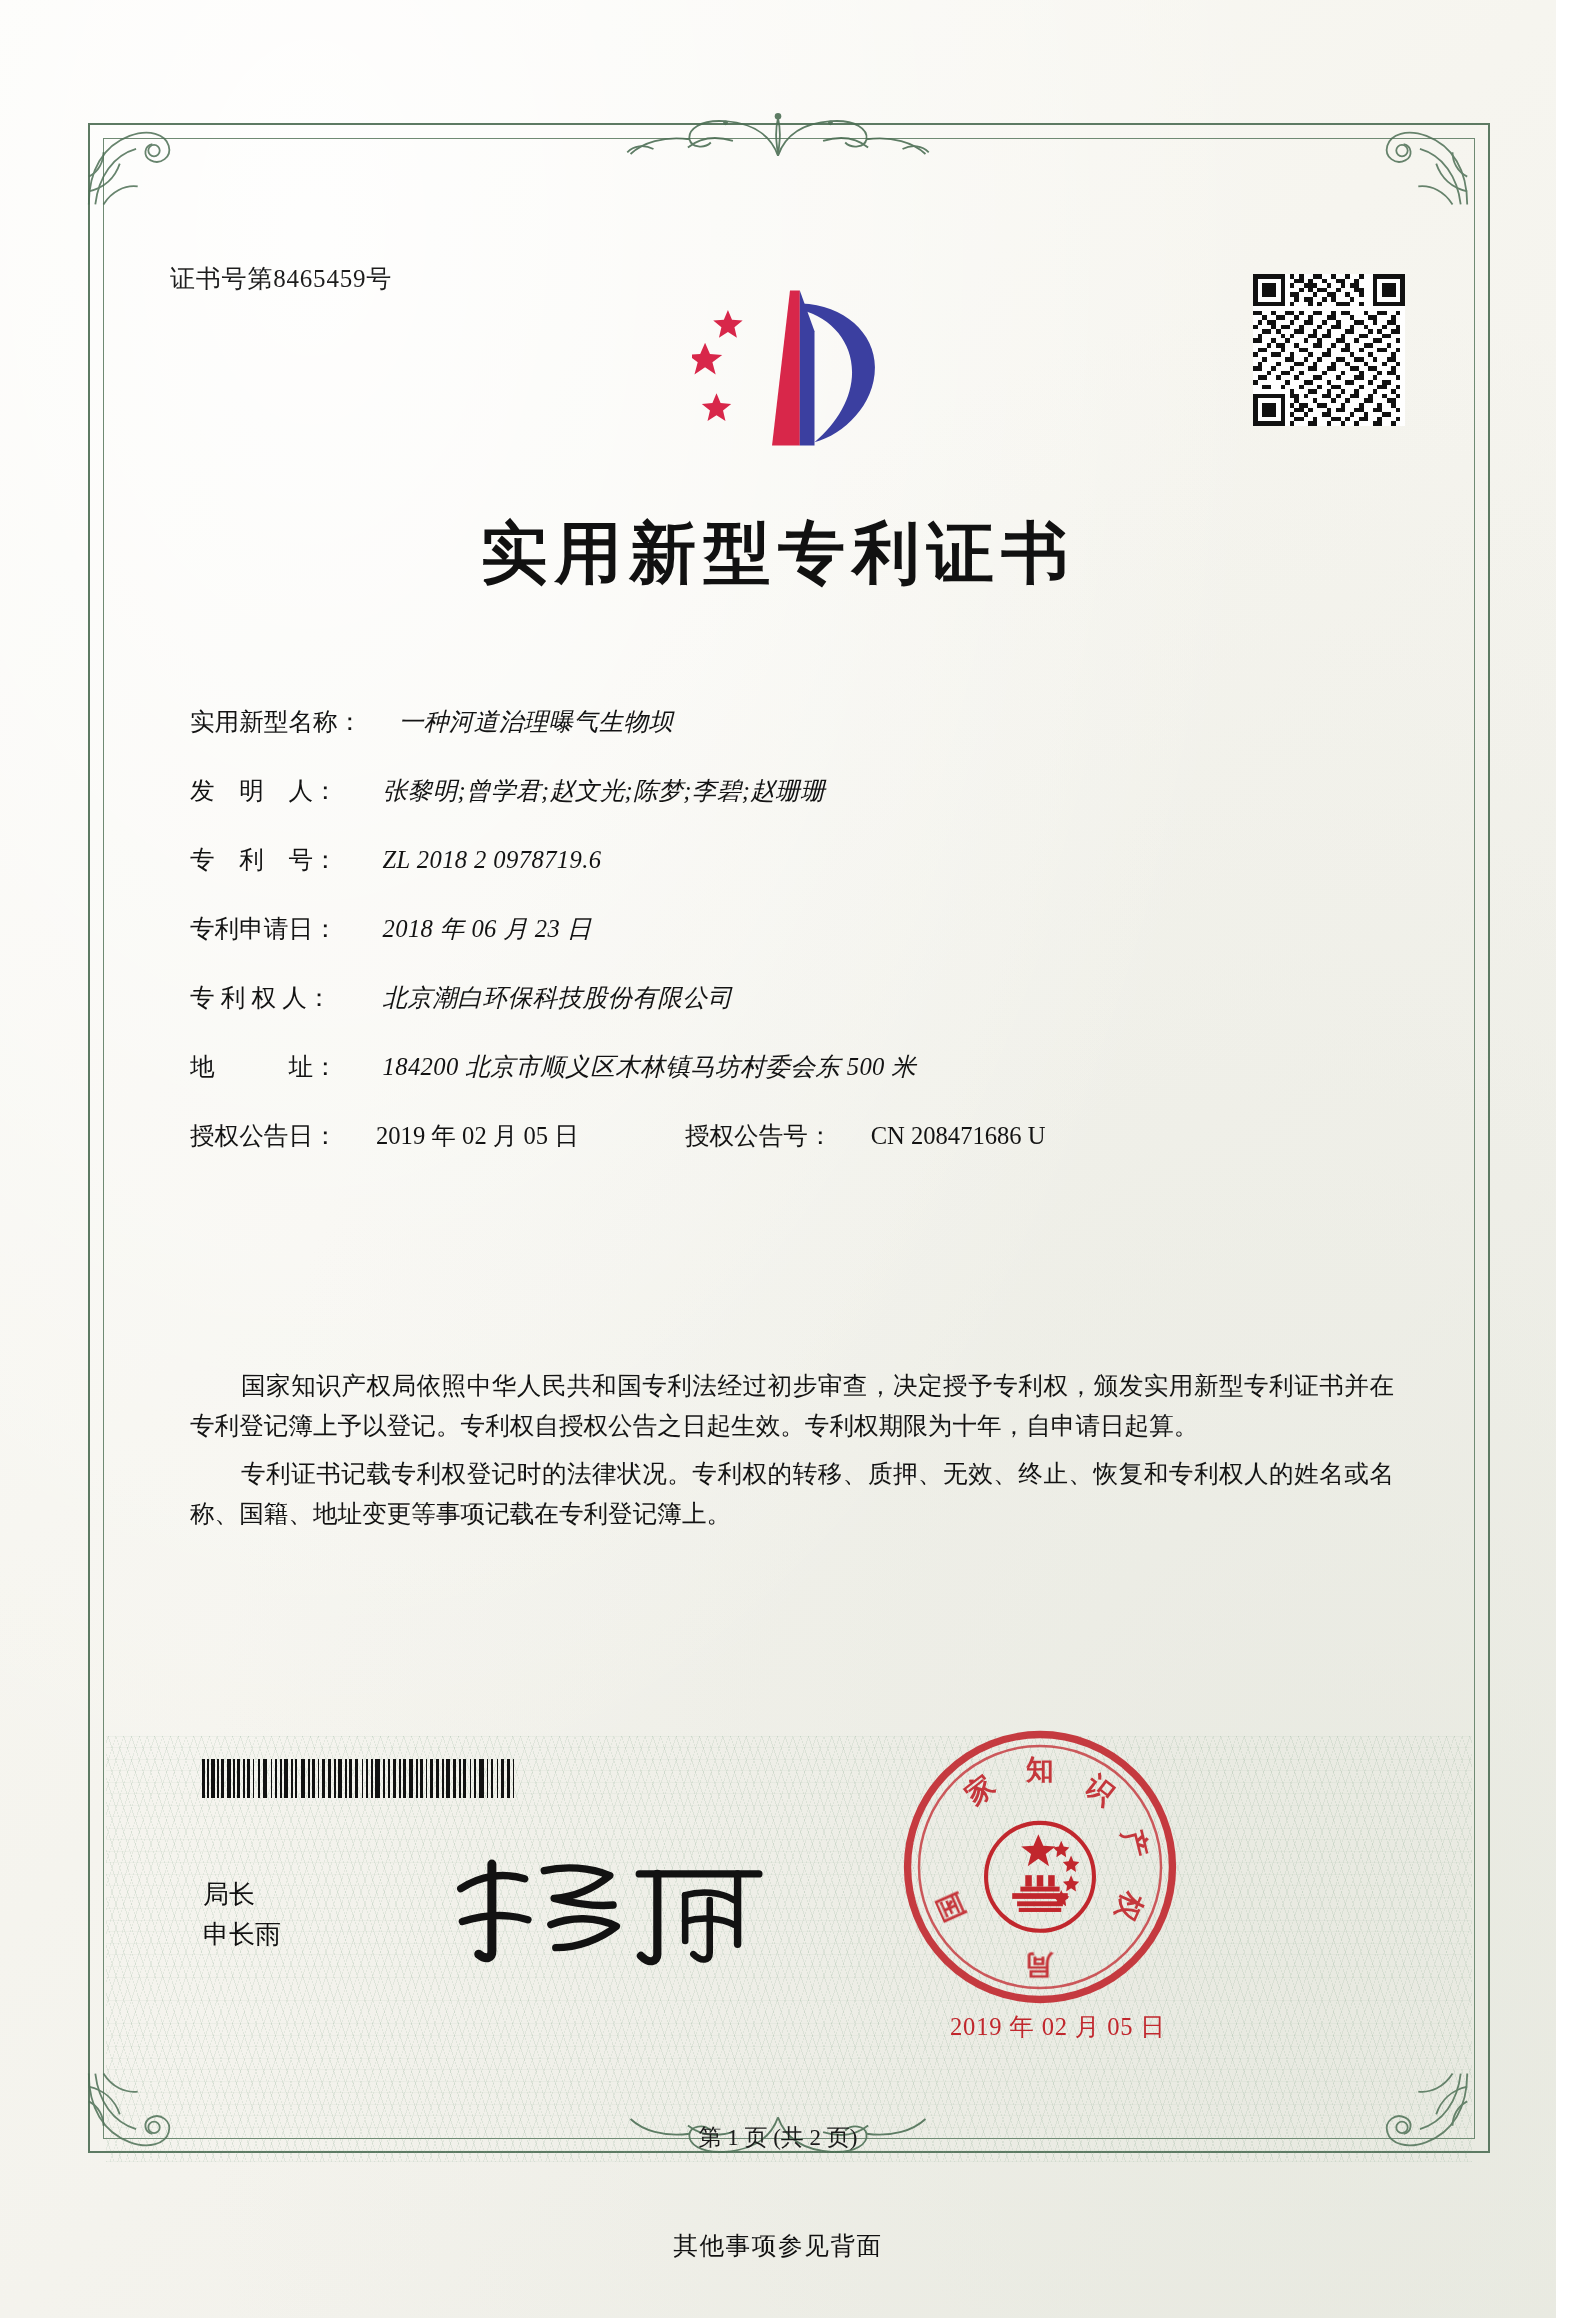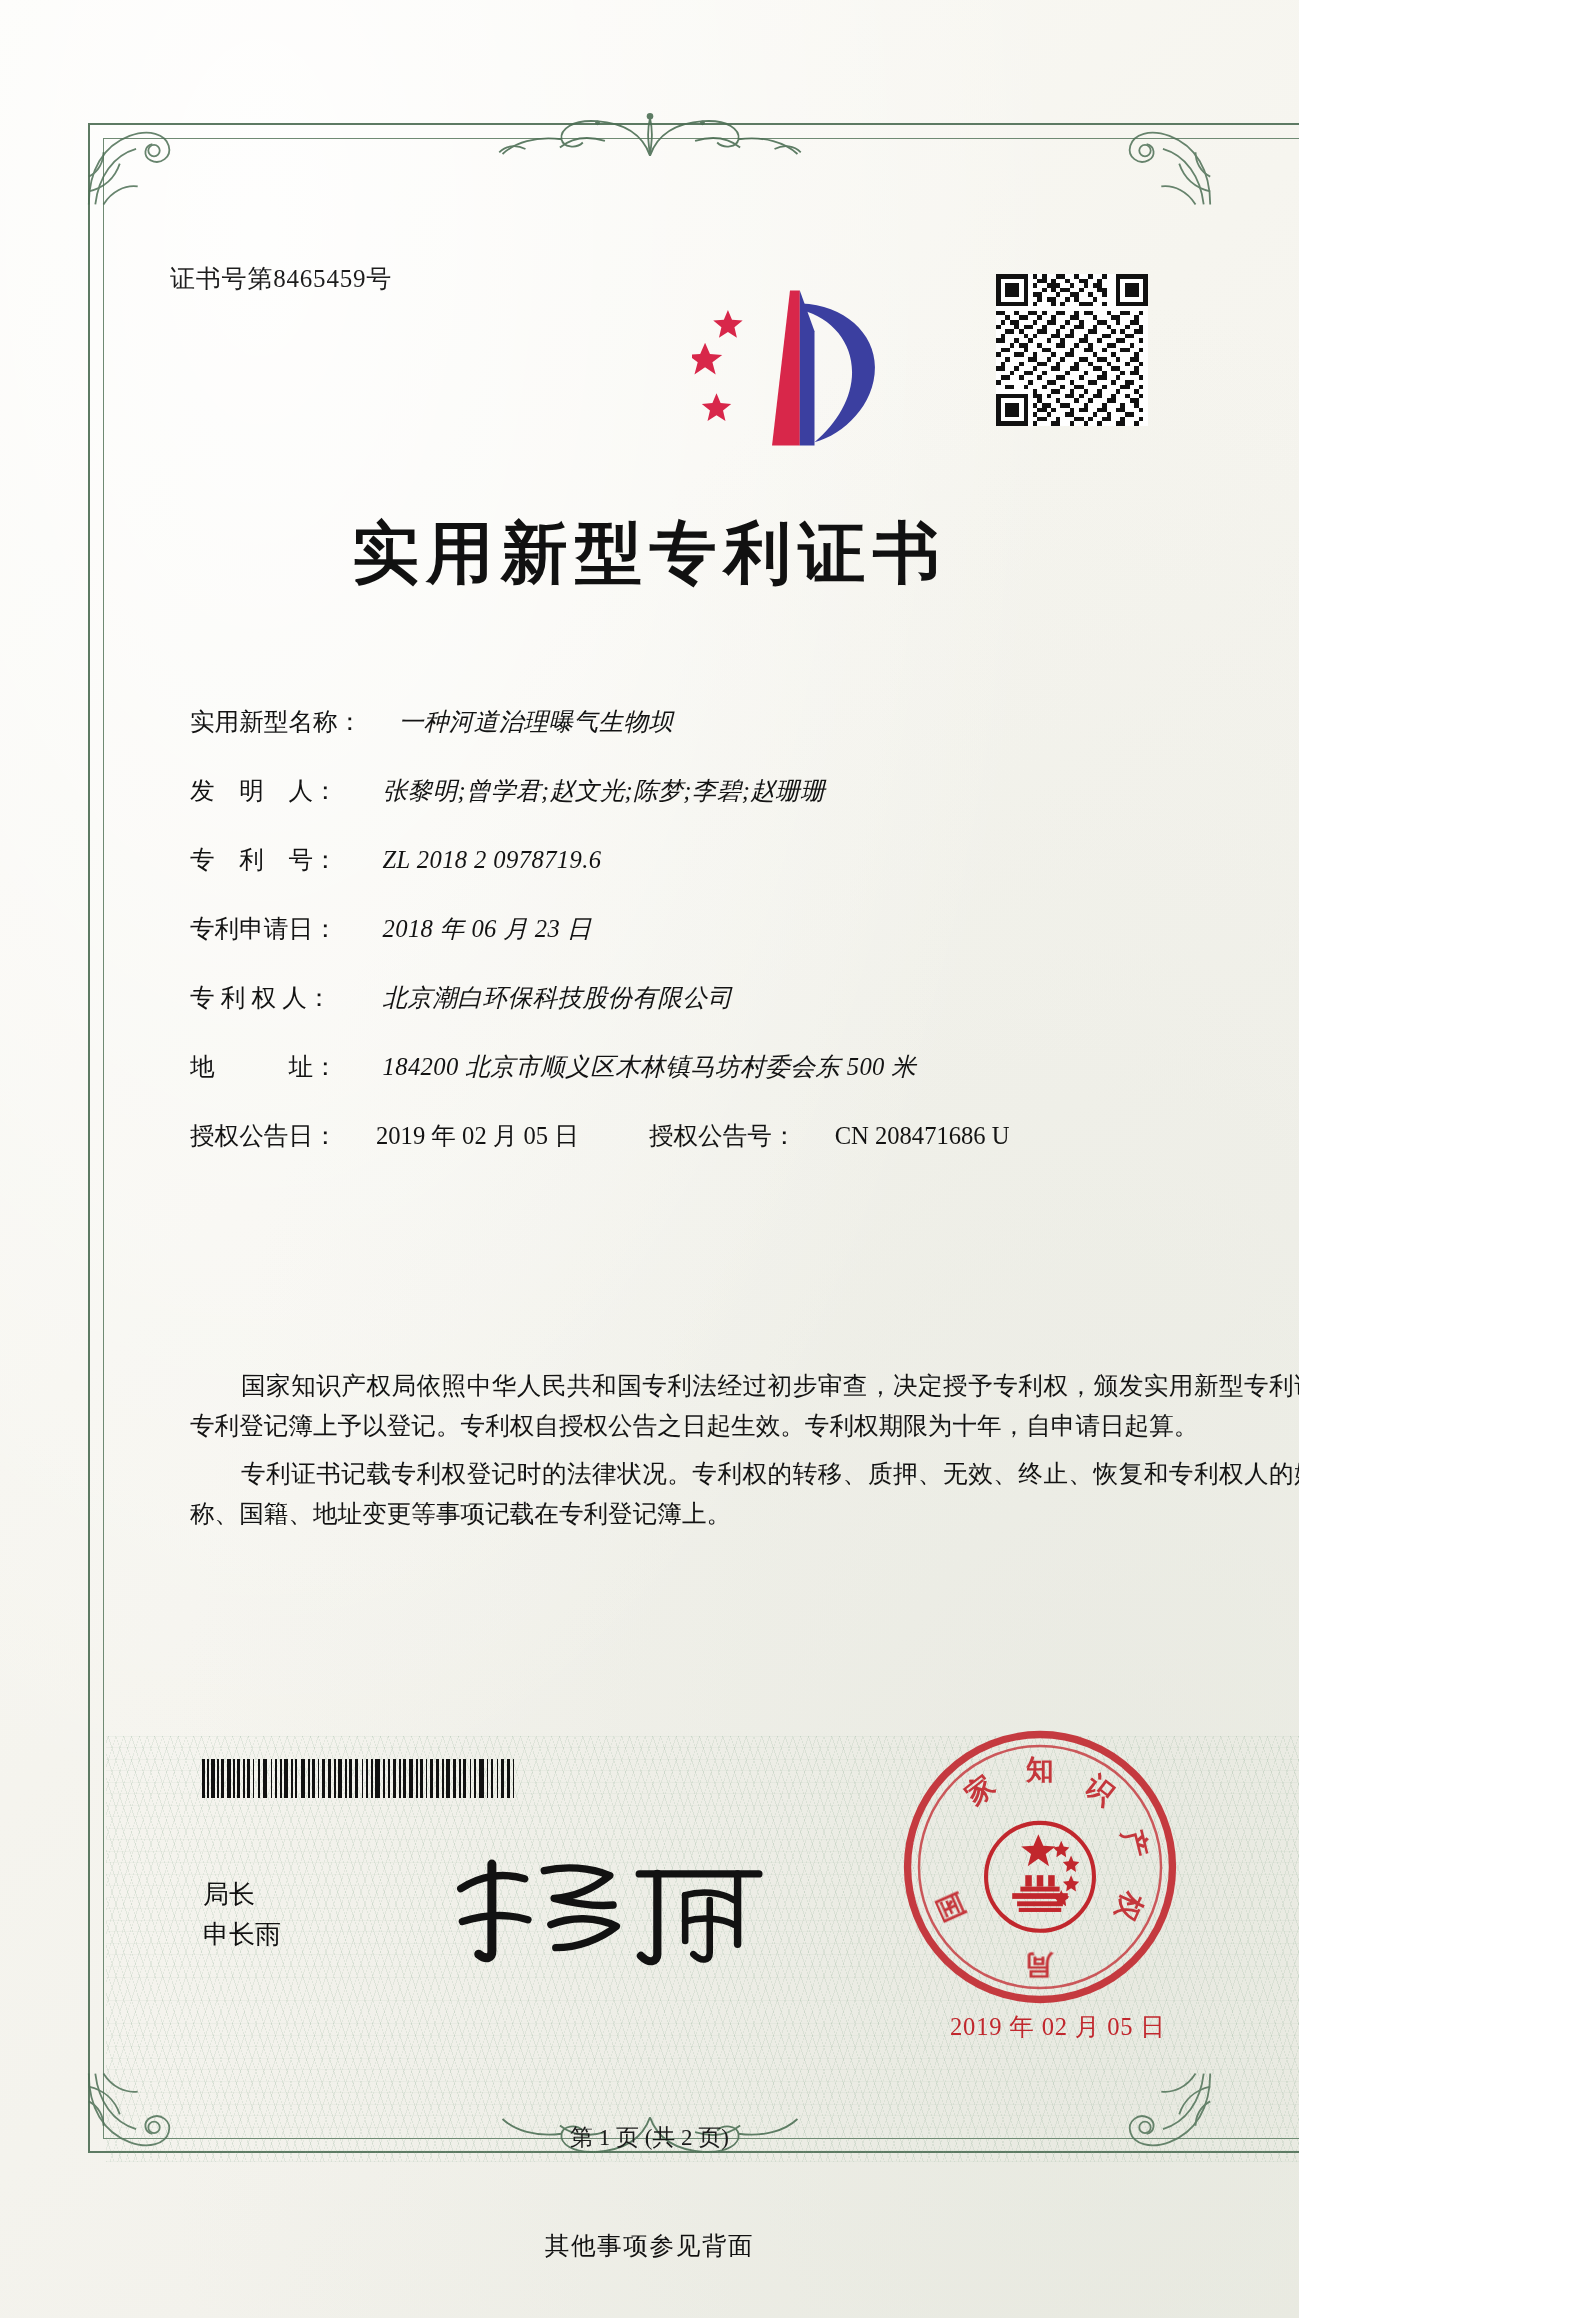--- a/index.html
+++ b/index.html
@@ -5,25 +5,24 @@
   html, body {
     margin: 0;
     padding: 0;
     background: #ffffff;
   }
   body {
     font-family: "Liberation Serif", "DejaVu Serif", serif;
   }
   .page {
     position: relative;
-    width: 1264px;
+    width: 1556px;
     height: 2319px;
     background: linear-gradient(135deg, #fbfaf6 0%, #f6f5ef 40%, #f3f2ec 70%, #eeeee6 100%);
     overflow: hidden;
-    padding-left: 35px;
   }
   
   .paper-shade {
     position: absolute;
     inset: 0;
     background:
       radial-gradient(ellipse at 20% 10%, rgba(255,255,255,0.85) 0%, rgba(255,255,255,0) 55%),
       radial-gradient(ellipse at 85% 85%, rgba(225,228,218,0.55) 0%, rgba(255,255,255,0) 60%);
     pointer-events: none;
   }
@@ -148,21 +147,21 @@
     white-space: pre;
   }
   .field-value {
     flex: 1 1 auto;
     padding-left: 6.5px;
     letter-spacing: 0.4px;
     font-style: italic;
   }
   .field-row.dual .field-label { min-width: 156px; }
   .dual-second-label {
-    margin-left: 40px;
+    margin-left: 76px;
     white-space: pre;
     font-family: Liberation Serif, serif;
   }
   .dual-second-value {
     padding-left: 8.2px;
   }
   
   .paras {
     position: absolute;
     left: 190px;

